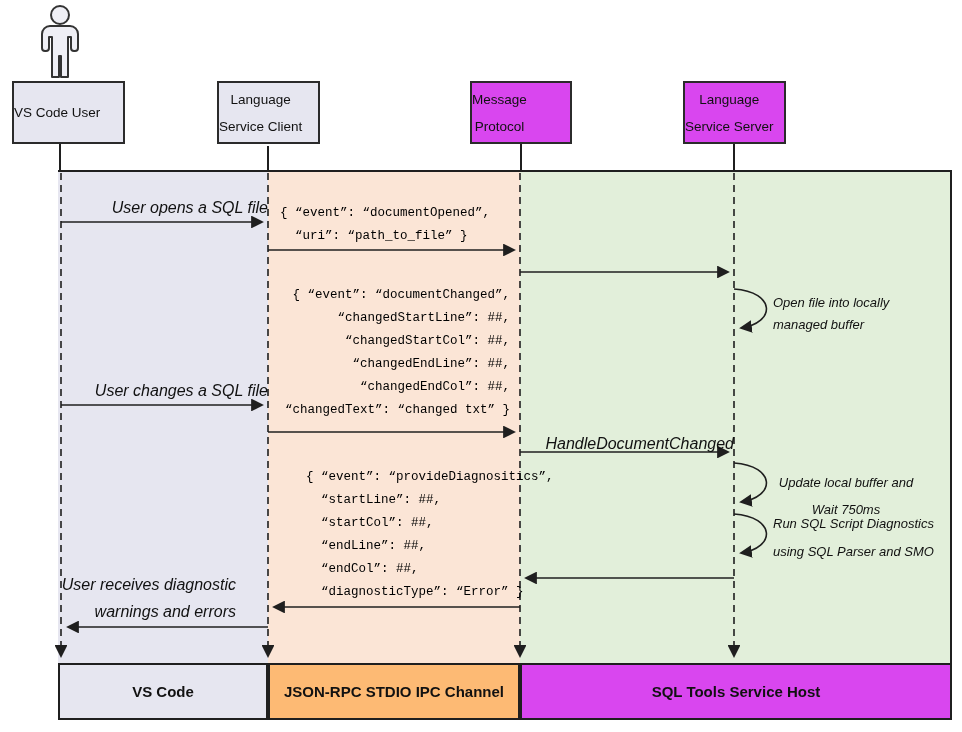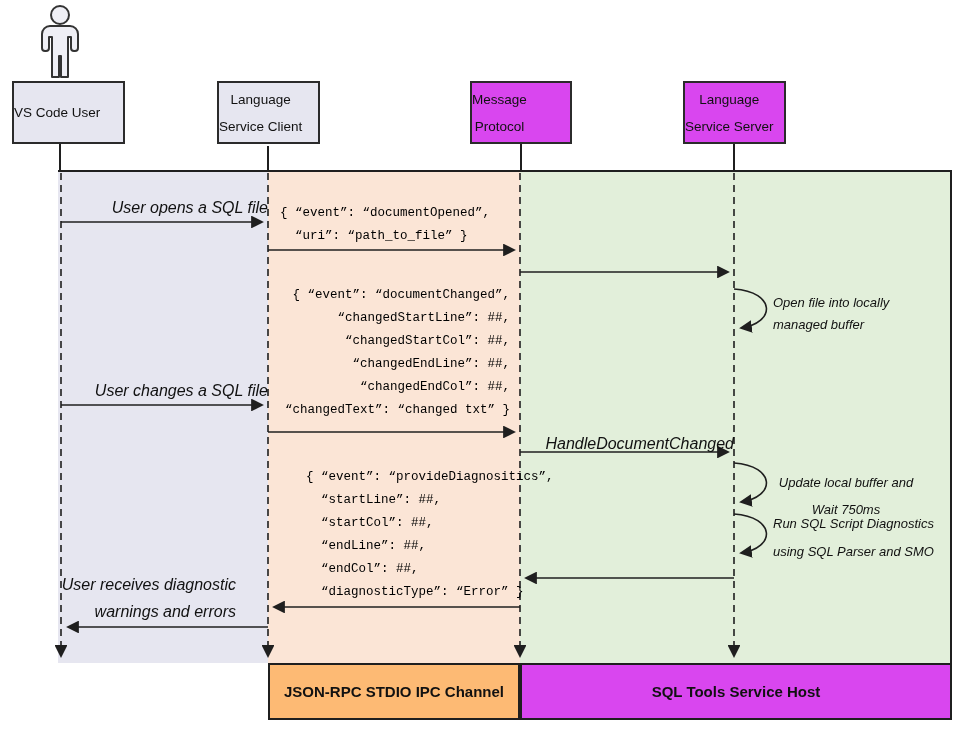--- a/index.html
+++ b/index.html
@@ -123,20 +123,23 @@
 
   <div class="code" style="left:268px;top:466px;margin-left:38px;">{ “event”: “provideDiagnositics”,
   “startLine”: ##,
   “startCol”: ##,
   “endLine”: ##,
   “endCol”: ##,
   “diagnosticType”: “Error” }</div>
   <div class="lbl" style="left:58px;top:571px;width:178px;">User receives diagnostic
 warnings and errors</div>
 
+  <div class="fbox fill-lav" style="left:58px;width:210px;">
+      <span>VS Code</span>
+    </div>
   <div class="fbox fill-pch" style="left:268px;width:252px;">
       <span>JSON-RPC STDIO IPC Channel</span>
     </div>
   <div class="fbox fill-grn" style="left:520px;width:432px;">
       <span>SQL Tools Service Host</span>
     </div>
 
 </div>
 
 </body></html>

